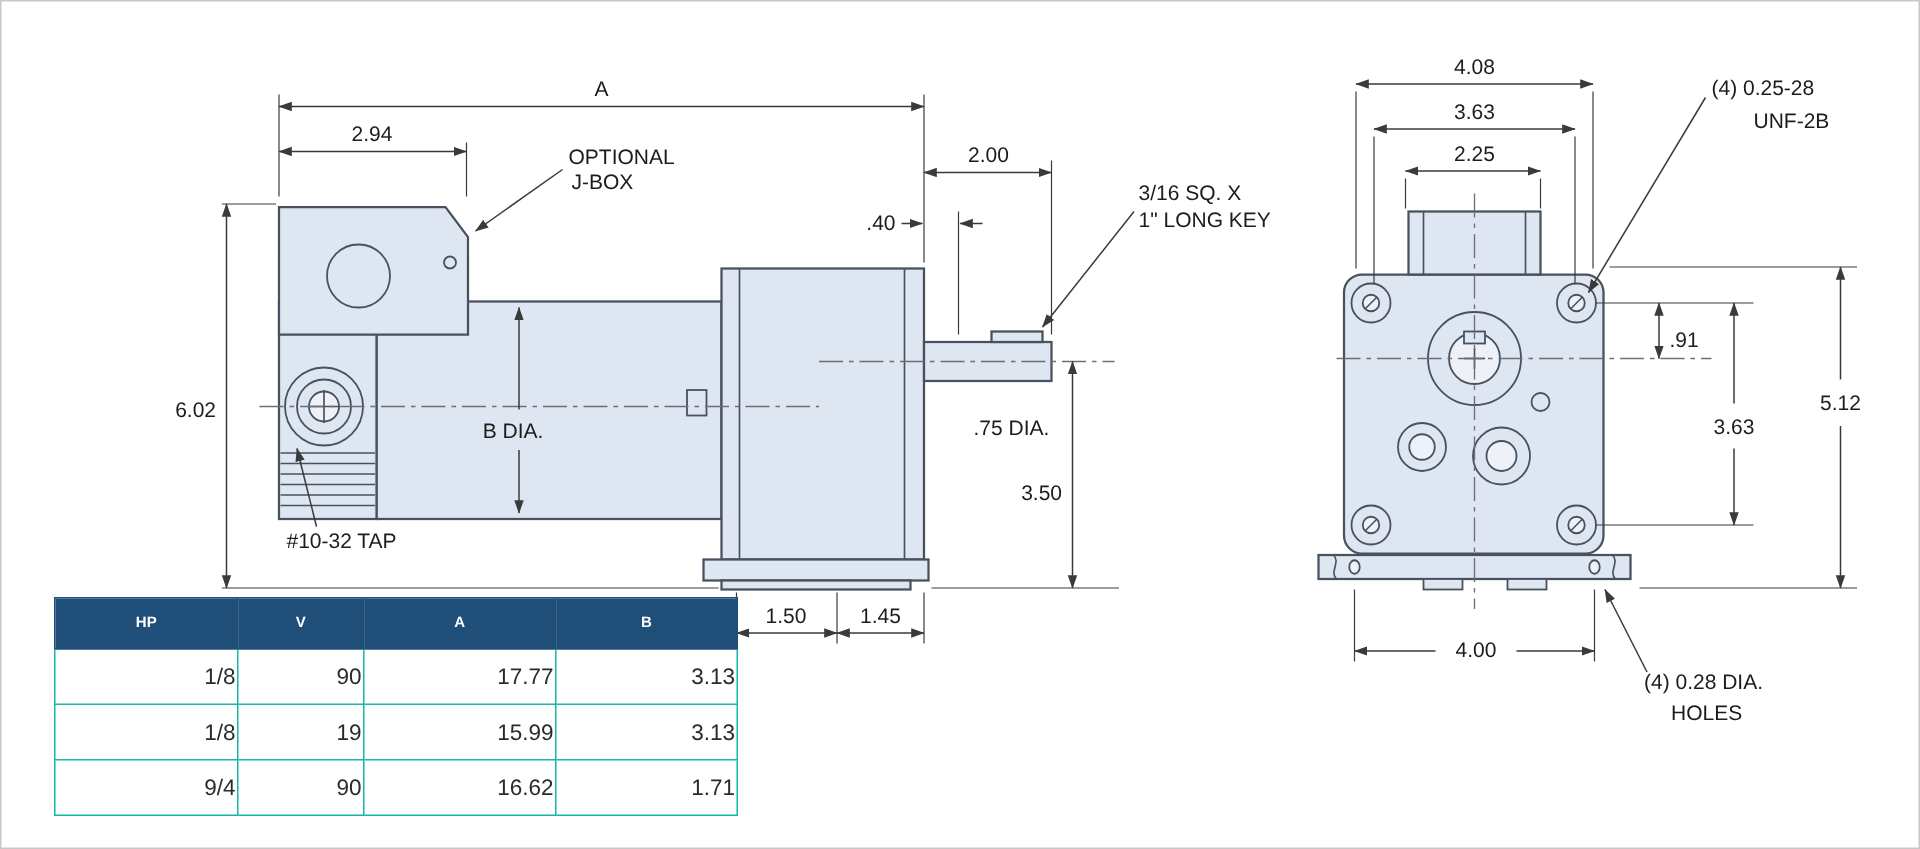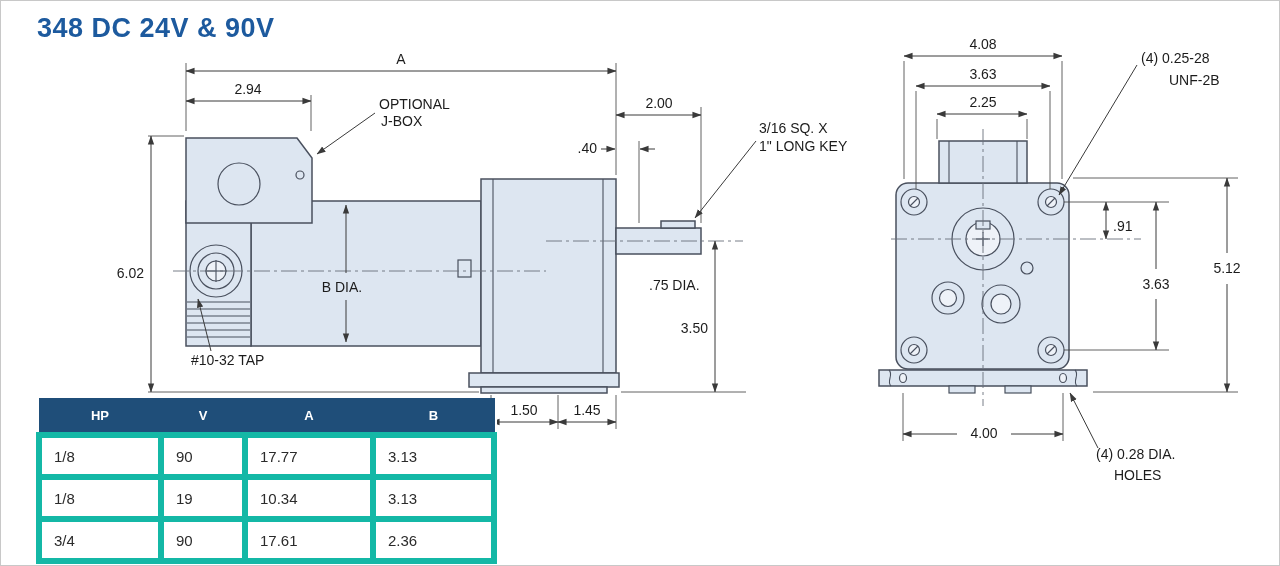--- a/index.html
+++ b/index.html
@@ -13,31 +13,30 @@
   .mid{text-anchor:middle}.end{text-anchor:end}
   .geo{fill:#dde6f1;stroke:#49505e;stroke-width:1.5}
   .geoT{fill:#dde6f1;stroke:#49505e;stroke-width:1.2}
   .hole{fill:#eef2f8;stroke:#49505e;stroke-width:1.2}
   .ln{stroke:#49505e;stroke-width:1.1;fill:none}
   .dim{stroke:#3a3a3a;stroke-width:1;fill:none}
   .ext{stroke:#3a3a3a;stroke-width:.8;fill:none}
   .cl{stroke:#6a6f7a;stroke-width:.9;fill:none;stroke-dasharray:16 4 3 4}
   table.spec{position:absolute;left:35px;top:397px;border-collapse:collapse;
              background:#fff;z-index:2;table-layout:fixed;}
-  table.spec th{background:#1f4e79;color:#fff;font-weight:bold;font-size:13px;
+  table.spec th{background:#1f4e79;color:#fff;font-weight:bold;font-size:10px;
                 height:31px;border:1px solid #1f4e79;}
-  table.spec td{font-size:15px;color:#2b2b2b;text-align:left;height:34px;
-                border:6px solid #14b8a6;padding-left:12px;}
+  table.spec td{font-size:15px;color:#2b2b2b;text-align:right;height:34px;
+                border:1px solid #14b8a6;padding-left:12px;}
 </style>
 </head>
 <body>
 
 <div class="page">
 
-  <div class="title">348 DC 24V &amp; 90V</div>
 
   <svg class="drawing" width="1280" height="566" viewBox="0 0 1280 566">
     <defs>
       <marker id="arrE" viewBox="0 0 10 10" refX="9.5" refY="5" markerWidth="9" markerHeight="9" orient="auto">
         <path d="M0,1.5 L10,5 L0,8.5 Z" fill="#3a3a3a"></path>
       </marker>
       <marker id="arrS" viewBox="0 0 10 10" refX="0.5" refY="5" markerWidth="9" markerHeight="9" orient="auto">
         <path d="M10,1.5 L0,5 L10,8.5 Z" fill="#3a3a3a"></path>
       </marker>
     </defs>
@@ -279,25 +278,25 @@
     <tbody>
       <tr>
         <td>1/8</td>
         <td>90</td>
         <td>17.77</td>
         <td>3.13</td>
       </tr>
       <tr>
         <td>1/8</td>
         <td>19</td>
-        <td>10.34</td>
+        <td>15.99</td>
         <td>3.13</td>
       </tr>
       <tr>
-        <td>3/4</td>
+        <td>9/4</td>
         <td>90</td>
-        <td>17.61</td>
-        <td>2.36</td>
+        <td>16.62</td>
+        <td>1.71</td>
       </tr>
     </tbody>
   </table>
 
 </div>
 
 </body></html>

